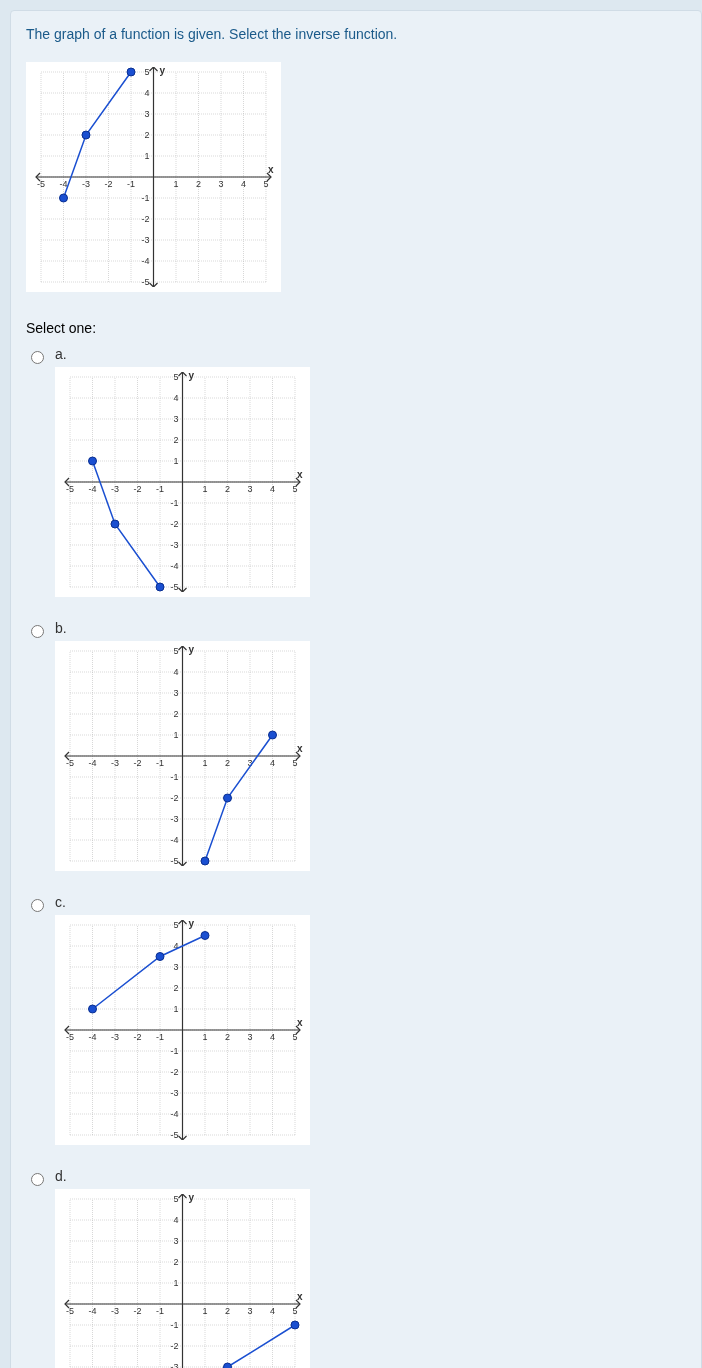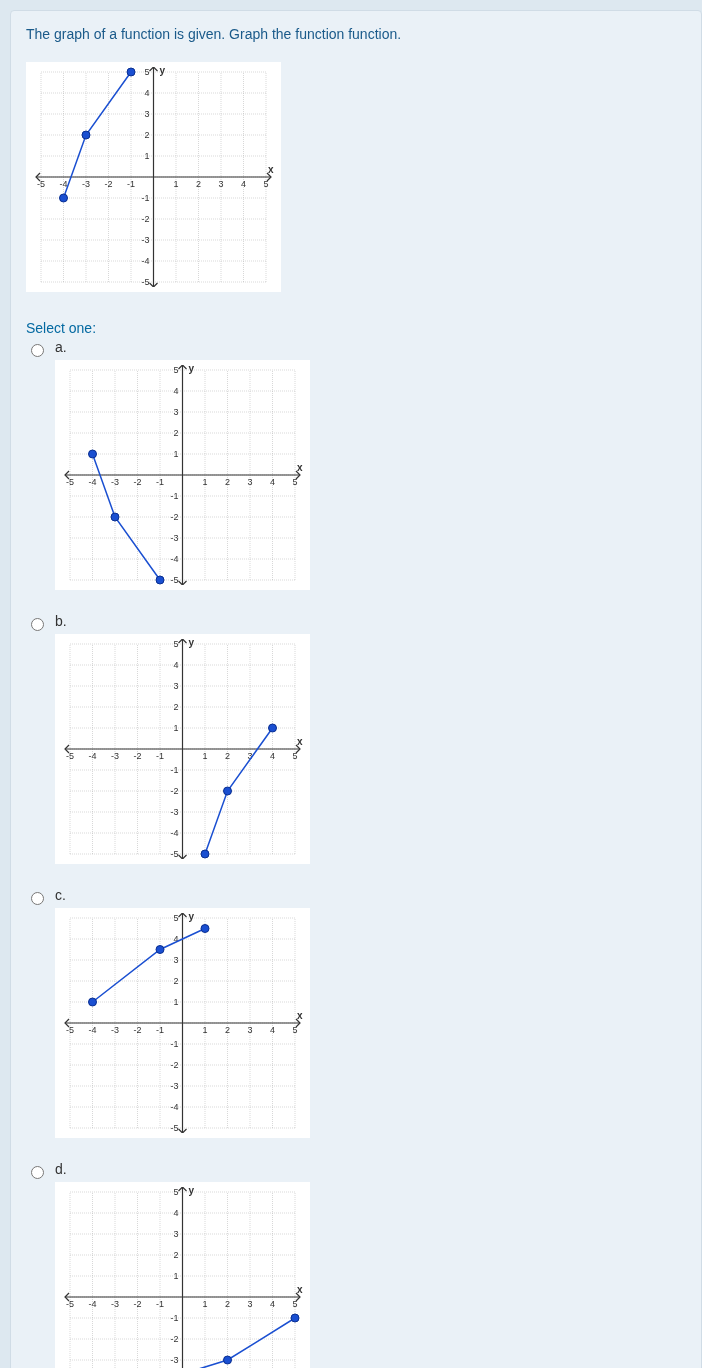--- a/index.html
+++ b/index.html
@@ -24,23 +24,23 @@
     margin-bottom: 20px;
   }
   .graph-container {
     background: white;
     display: inline-block;
     padding: 5px;
     margin-bottom: 15px;
   }
   .select-label {
     font-size: 14px;
-    color: #0369a1;
+    color: #000000;
     margin-top: 10px;
-    margin-bottom: 3px;
+    margin-bottom: 10px;
   }
   .option-row {
     display: flex;
     align-items: flex-start;
     margin-bottom: 8px;
   }
   .radio-wrap {
     margin-right: 8px;
     margin-top: 2px;
   }
@@ -84,21 +84,21 @@
     font-size: 10px;
     fill: #333;
     font-family: Arial;
     font-weight: bold;
   }
 </style>
 </head>
 <body>
 
 <div class="page">
-  <div class="question">The graph of a function is given. Graph the function function.</div>
+  <div class="question">The graph of a function is given. Select the inverse function.</div>
 
   <div class="graph-container">
     <svg id="chart-given" width="245" height="220">
         <line class="grid-line" x1="10" y1="215" x2="10" y2="5"></line>
         <line class="grid-line" x1="32.5" y1="215" x2="32.5" y2="5"></line>
         <line class="grid-line" x1="55" y1="215" x2="55" y2="5"></line>
         <line class="grid-line" x1="77.5" y1="215" x2="77.5" y2="5"></line>
         <line class="grid-line" x1="100" y1="215" x2="100" y2="5"></line>
         <line class="grid-line" x1="122.5" y1="215" x2="122.5" y2="5"></line>
         <line class="grid-line" x1="145" y1="215" x2="145" y2="5"></line>

